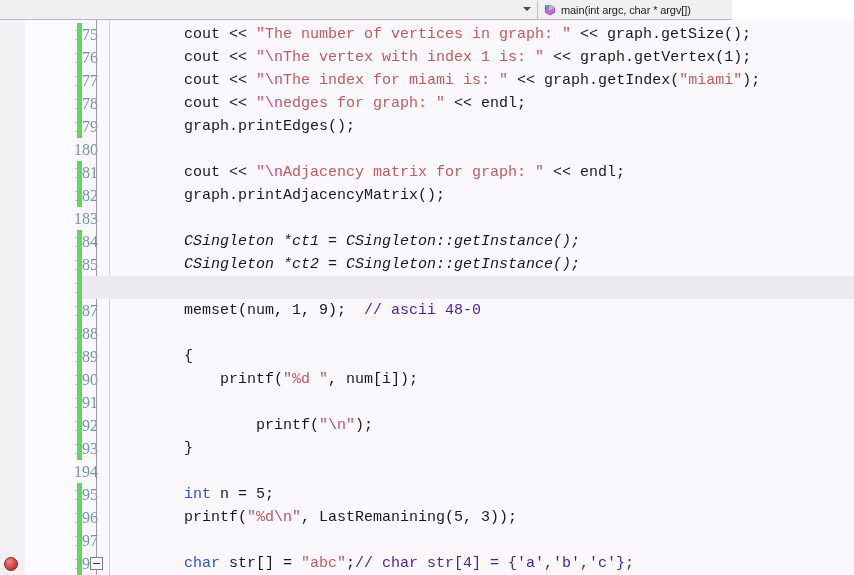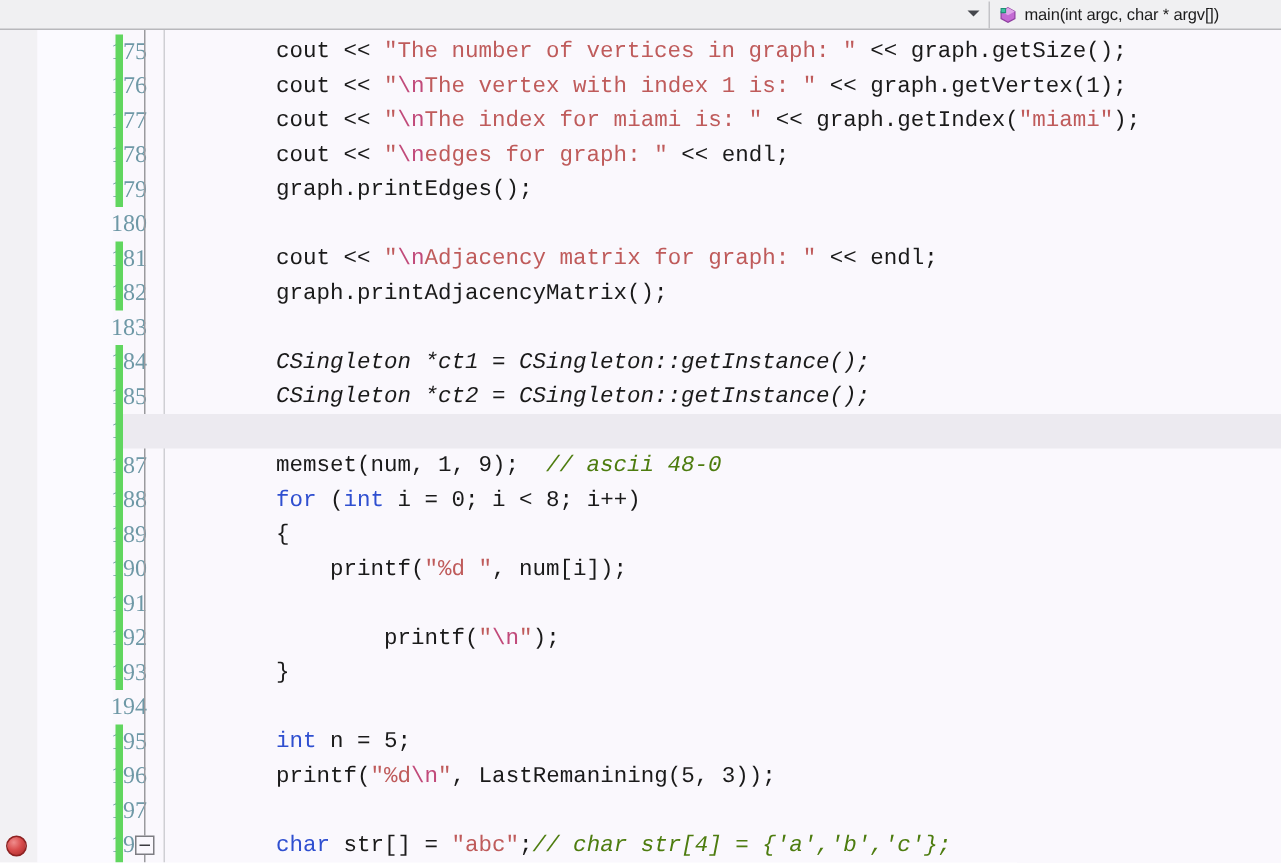--- a/index.html
+++ b/index.html
@@ -11,21 +11,21 @@
     width: 854px;
     height: 575px;
     overflow: hidden;
     font-family: "Liberation Sans", sans-serif;
   }
 
   
   #navbar {
     position: absolute;
     left: 0; top: 0;
-    width: 854px;
+    width: 732px;
     height: 20px;
     background: #f0f0f2;
     border-bottom: 1px solid #b8b8bc;
     box-sizing: border-box;
     display: flex;
     align-items: center;
   }
   #nav-left-combo {
     flex: 1 1 auto;
     height: 19px;
@@ -177,21 +177,21 @@
     position: absolute;
     left: 82px;
     width: 772px;
     height: 23px;
     background: #eceaf0;
   }
 
   
   .kw  { color: #2f4fd0; }
   .str { color: #bf5b5b; }
-  .cmt { color: #4d7c0f; font-style: italic; }
+  .cmt { color: #4c1d95; }
   .esc { color: #c14a7a; }
 
   
   #breakpoint-dot {
     position: absolute;
     left: 4px;
     width: 14px;
     height: 14px;
     border-radius: 50%;
     background: radial-gradient(circle at 35% 30%, #f08c8c 0%, #d94d4d 45%, #a32626 100%);
@@ -267,21 +267,20 @@
       <div class="code-line" style="top: 49px;"><span>        cout &lt;&lt; </span><span class="str">"</span><span class="esc">\n</span><span class="str">The index for miami is: "</span><span> &lt;&lt; graph.getIndex(</span><span class="str">"miami"</span><span>);</span></div>
       <div class="code-line" style="top: 72px;"><span>        cout &lt;&lt; </span><span class="str">"</span><span class="esc">\n</span><span class="str">edges for graph: "</span><span> &lt;&lt; endl;</span></div>
       <div class="code-line" style="top: 95px;"><span>        graph.printEdges();</span></div>
       <div class="code-line" style="top: 118px;"></div>
       <div class="code-line" style="top: 141px;"><span>        cout &lt;&lt; </span><span class="str">"</span><span class="esc">\n</span><span class="str">Adjacency matrix for graph: "</span><span> &lt;&lt; endl;</span></div>
       <div class="code-line" style="top: 164px;"><span>        graph.printAdjacencyMatrix();</span></div>
       <div class="code-line" style="top: 187px;"></div>
       <div class="code-line" style="top: 210px; font-style: italic;"><span>        CSingleton *ct1 = CSingleton::getInstance();</span></div>
       <div class="code-line" style="top: 233px; font-style: italic;"><span>        CSingleton *ct2 = CSingleton::getInstance();</span></div>
       <div class="code-line" style="top: 279px;"><span>        memset(num, 1, 9);  </span><span class="cmt">// ascii 48-0</span></div>
-      <div class="code-line" style="top: 302px;"><span>        </span><span class="kw">for</span><span> (</span><span class="kw">int</span><span> i = 0; i &lt; 8; i++)</span></div>
       <div class="code-line" style="top: 325px;"><span>        {</span></div>
       <div class="code-line" style="top: 348px;"><span>            printf(</span><span class="str">"%d "</span><span>, num[i]);</span></div>
       <div class="code-line" style="top: 394px;"><span>                printf(</span><span class="str">"</span><span class="esc">\n</span><span class="str">"</span><span>);</span></div>
       <div class="code-line" style="top: 417px;"><span>        }</span></div>
       <div class="code-line" style="top: 440px;"></div>
       <div class="code-line" style="top: 463px;"><span>        </span><span class="kw">int</span><span> n = 5;</span></div>
       <div class="code-line" style="top: 486px;"><span>        printf(</span><span class="str">"%d</span><span class="esc">\n</span><span class="str">"</span><span>, LastRemanining(5, 3));</span></div>
       <div class="code-line" style="top: 509px;"></div>
       <div class="code-line" style="top: 532px;"><span>        </span><span class="kw">char</span><span> str[] = </span><span class="str">"abc"</span><span>;</span><span class="cmt">// char str[4] = {'a','b','c'};</span></div>
     </div>

